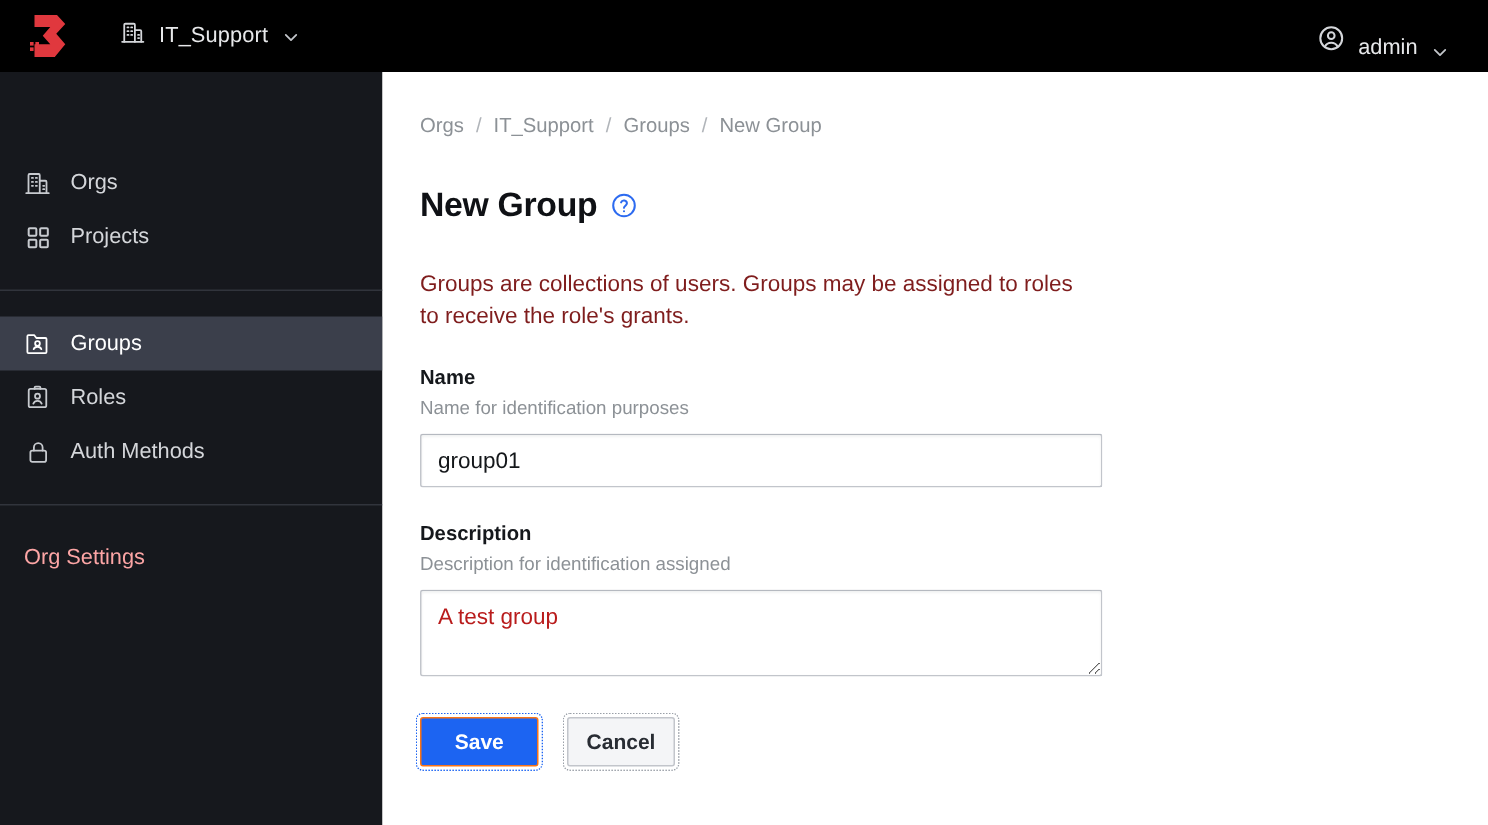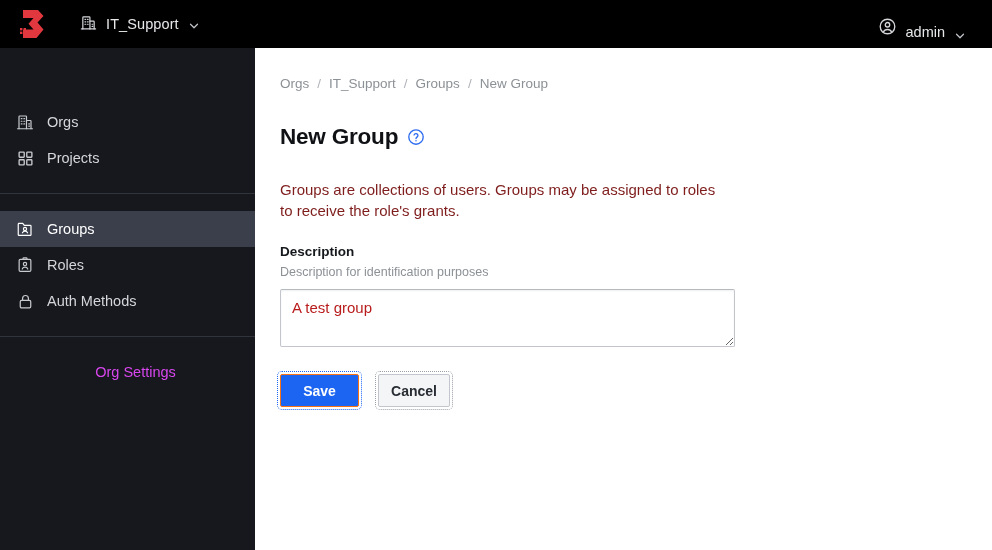--- a/index.html
+++ b/index.html
@@ -81,23 +81,22 @@
   .nav-item .nav-label { line-height: 1; }
   .nav-gap { height: 17px; }
   .nav-divider {
     height: 1px; background: #31343c; margin: 0;
   }
   .nav-plain {
     display: flex; align-items: center;
     height: 36px;
     padding-left: 16px;
     cursor: pointer;
-    color: #d946ef;
+    color: #fca5a5;
     font-size: 14.5px;
-    justify-content: center;
   }
 
   
   .main {
     position: absolute; top: 48px; left: 255px;
     width: 737px; height: 502px;
     background: #ffffff;
     padding: 26px 0 0 25px;
   }
 
@@ -353,24 +352,29 @@
         <svg class="help-icon" viewBox="0 0 24 24" fill="none" stroke="#2d6bf0" stroke-width="1.8" stroke-linecap="round" stroke-linejoin="round">
           <circle cx="12" cy="12" r="9.6"></circle>
           <path d="M9.4 9.2a2.7 2.7 0 0 1 5.2.9c0 1.8-2.6 2.3-2.6 4"></path>
           <circle cx="12" cy="17.1" r=".95" fill="#2d6bf0" stroke="none"></circle>
         </svg>
       </span>
     </div>
 
     <p class="page-desc">Groups are collections of users. Groups may be assigned to roles to receive the role's grants.</p>
 
+    <div class="field">
+      <div class="field-label">Name</div>
+      <div class="field-help">Name for identification purposes</div>
+      <input class="text-input" type="text" value="group01" style="">
+    </div>
 
     <div class="field">
       <div class="field-label">Description</div>
-      <div class="field-help">Description for identification purposes</div>
+      <div class="field-help">Description for identification assigned</div>
       <textarea class="text-area" style="">A test group</textarea>
     </div>
 
     <div class="button-row">
       <button class="btn btn-primary">Save</button>
       <button class="btn btn-secondary">Cancel</button>
     </div>
   </div>
 </div>
 

